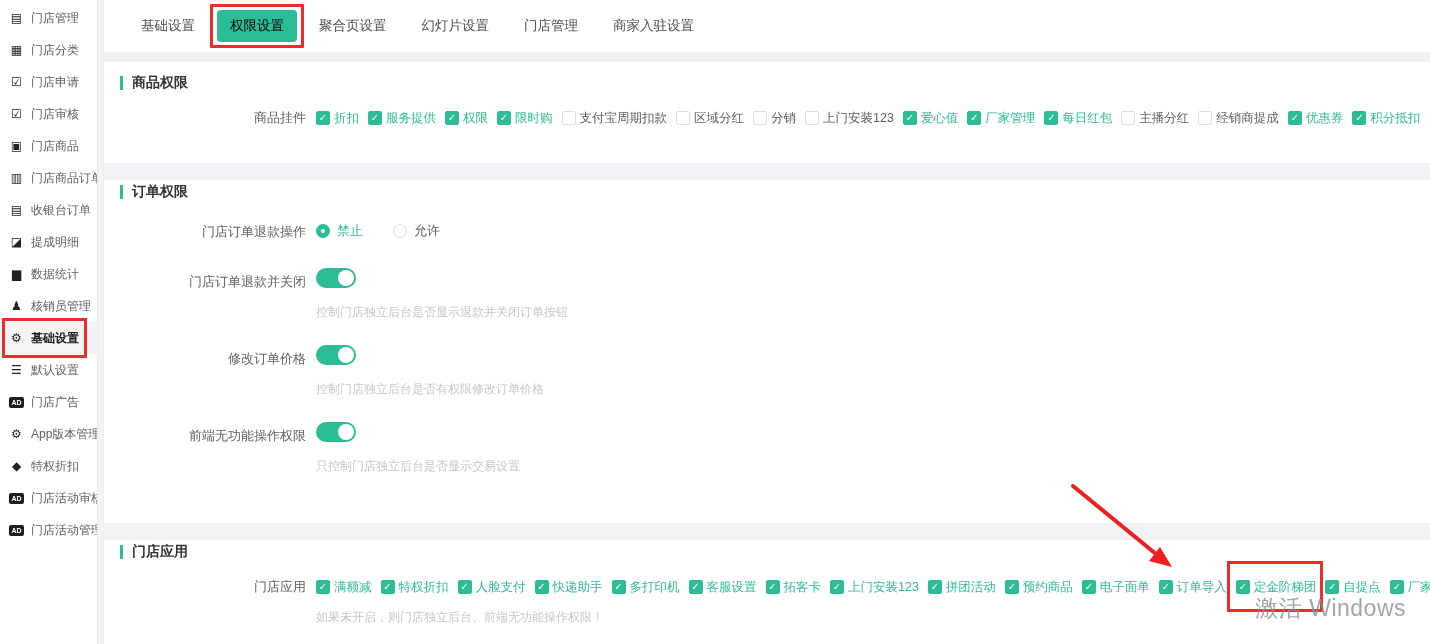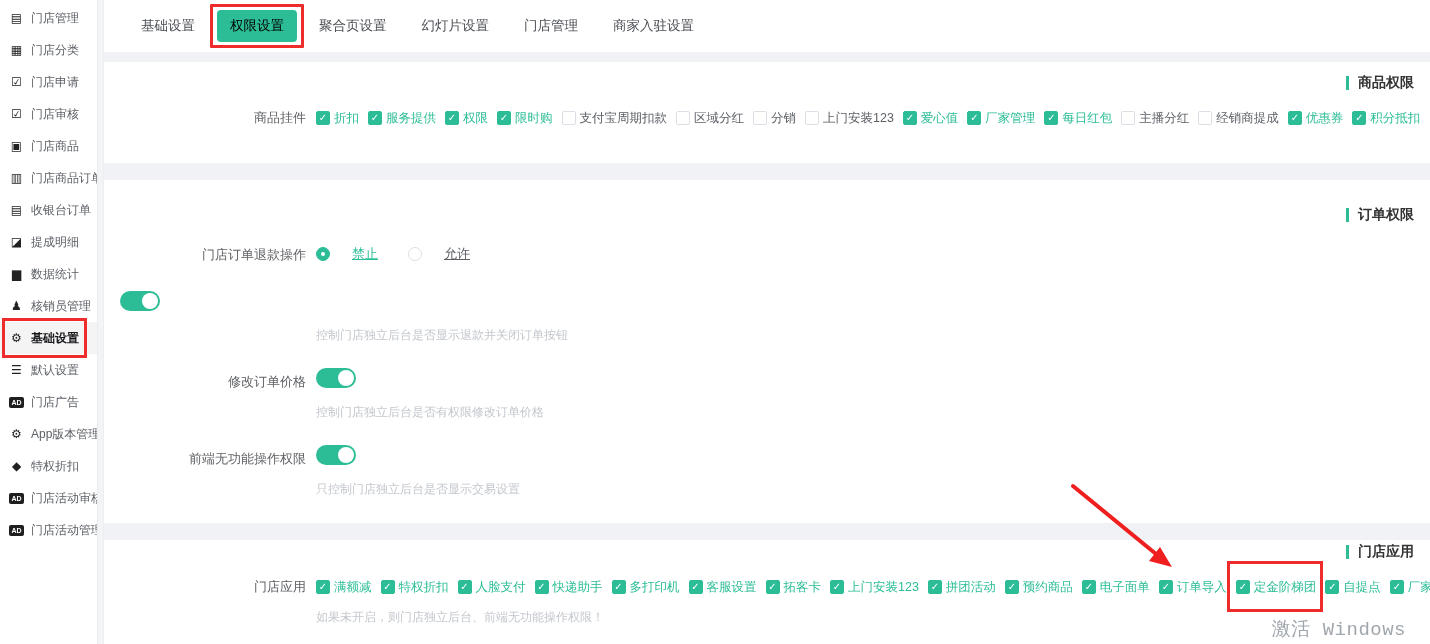--- a/index.html
+++ b/index.html
@@ -51,23 +51,23 @@
     padding:7px 13px;font-size:13.5px;color:#4c4f55;cursor:pointer;
     border-radius:4px;position:relative;white-space:nowrap;
   }
   .tab.active{background:var(--accent);color:#000000;}
   .tab.red-box::after{
     content:"";position:absolute;inset:-6px -7px;
     border:3px solid var(--red);pointer-events:none;border-radius:1px;
   }
   
   .product-card{height:101px;flex:none;padding:10px 16px;}
-  .order-card{height:343px;flex:none;padding:24px 16px;}
+  .order-card{height:343px;flex:none;padding:1px 16px;}
   .app-card{flex:1;padding:1px 16px;}
-  .sec-title{display:flex;align-items:center;gap:9px;height:22px;justify-content:flex-end;}
+  .sec-title{display:flex;align-items:center;gap:9px;height:22px;}
   .sec-bar{width:3px;height:14px;background:var(--accent);flex:none;}
   .sec-text{font-size:14px;font-weight:bold;color:#333;}
   
   .form-line{display:flex;align-items:flex-end;}
   .form-label{
     width:186px;margin-right:10px;flex:none;text-align:right;
     font-size:13px;color:#606266;line-height:20px;white-space:nowrap;
   }
   .form-item{margin-top:18px;margin-bottom:26px;}
   .help{
@@ -85,21 +85,21 @@
     border-radius:2px;background:#fff;flex:none;
     font-size:10px;line-height:12px;text-align:center;color:#fff;font-weight:bold;
   }
   .cb.checked{color:var(--accent);}
   .cb.checked .cb-box{background:var(--accent);border-color:var(--accent);}
   .cb.red-box::after{
     content:"";position:absolute;top:-16px;bottom:-15px;left:-9px;right:-7px;
     border:3px solid var(--red);pointer-events:none;
   }
   
-  .radio{display:inline-flex;align-items:center;gap:22px;margin-right:30px;font-size:13px;color:#5c6066;cursor:pointer;line-height:20px;text-decoration:underline;}
+  .radio{display:inline-flex;align-items:center;gap:7px;margin-right:30px;font-size:13px;color:#5c6066;cursor:pointer;line-height:20px;}
   .radio-dot{
     width:14px;height:14px;border-radius:50%;box-sizing:border-box;
     border:1px solid #dcdfe6;background:#fff;position:relative;flex:none;
   }
   .radio.sel{color:var(--accent);}
   .radio.sel .radio-dot{background:var(--accent);border-color:var(--accent);}
   .radio.sel .radio-dot::after{
     content:"";position:absolute;width:4px;height:4px;border-radius:50%;
     background:#fff;top:50%;left:50%;transform:translate(-50%,-50%);
   }
@@ -108,22 +108,22 @@
     width:40px;height:20px;border-radius:10px;background:var(--accent);
     position:relative;display:inline-block;cursor:pointer;
   }
   .toggle .knob{
     position:absolute;top:2px;right:2px;width:16px;height:16px;
     border-radius:50%;background:#fff;
   }
   
   .arrow-overlay{position:absolute;left:0;top:0;pointer-events:none;z-index:60;}
   .watermark{
-    position:absolute;right:24px;bottom:2px;font-size:19px;
-    color:rgba(136,144,152,0.8);z-index:55;letter-spacing:0.5px;font-family:Liberation Mono, monospace;
+    position:absolute;right:24px;bottom:20px;font-size:23px;
+    color:rgba(136,144,152,0.8);z-index:55;letter-spacing:0.5px;
   }
 </style>
 </head>
 <body style="--accent: #2cbd96; --red: #ee2c2c;">
 
 <div class="sidebar">
   <div id="sidebar-list">
       <div class="side-item">
         <span class="s-icon">▤</span>
         <span class="s-label">门店管理</span>
@@ -296,20 +296,21 @@
                 <span class="radio-dot sel"></span>
                 <span class="radio-label">禁止</span>
               </label><label class="radio">
                 <span class="radio-dot"></span>
                 <span class="radio-label">允许</span>
               </label></div>
           </div>
         </div>
         <div class="form-item">
           <div class="form-line">
+            <div class="form-label">门店订单退款并关闭</div>
             <div class="form-ctrl"><span class="toggle on"><span class="knob"></span></span></div>
           </div>
           <div class="help">控制门店独立后台是否显示退款并关闭订单按钮</div>
         </div>
         <div class="form-item">
           <div class="form-line">
             <div class="form-label">修改订单价格</div>
             <div class="form-ctrl"><span class="toggle on"><span class="knob"></span></span></div>
           </div>
           <div class="help">控制门店独立后台是否有权限修改订单价格</div>

